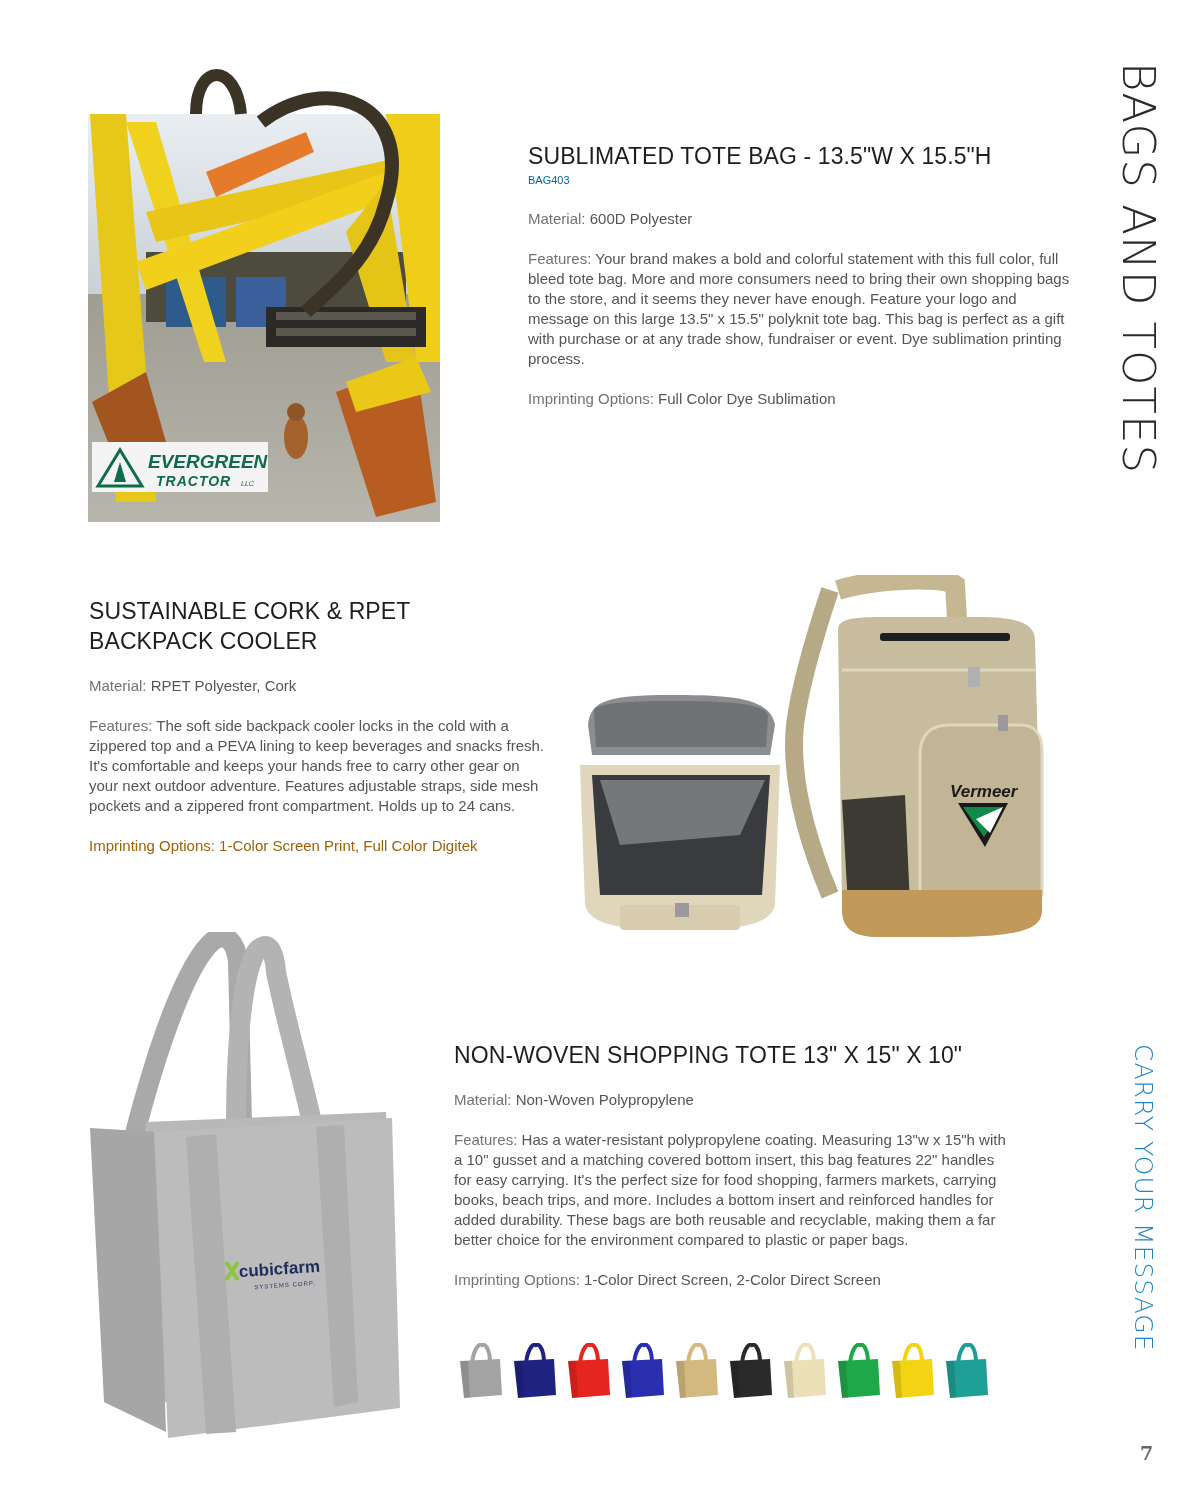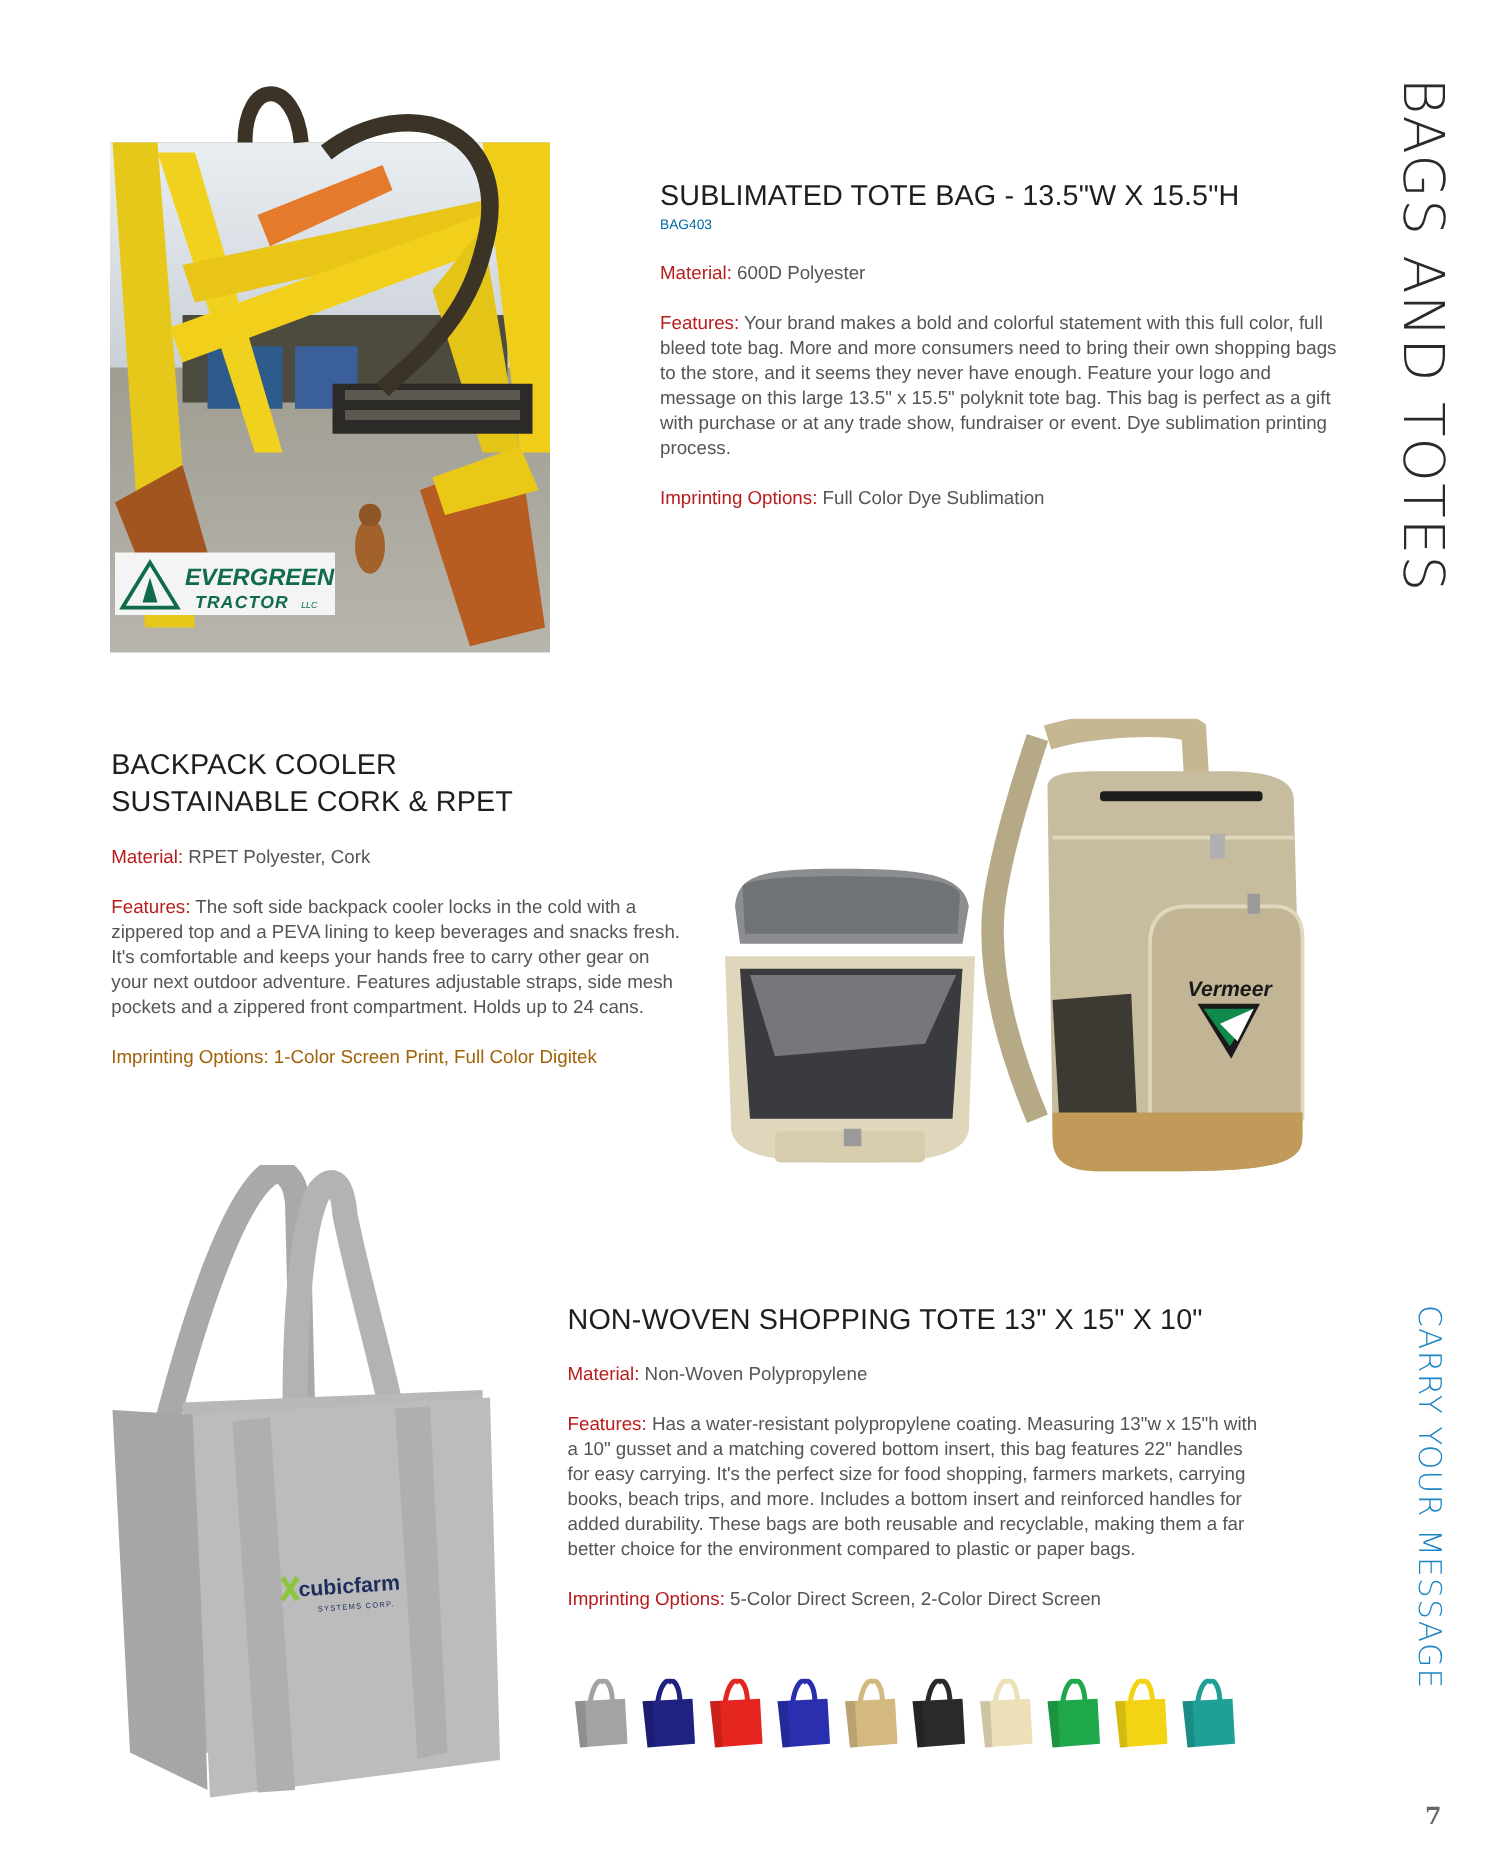--- a/index.html
+++ b/index.html
@@ -5,21 +5,21 @@
   * { box-sizing: border-box; margin: 0; padding: 0; }
   html, body { width: 1200px; height: 1500px; background: #ffffff; overflow: hidden; }
   body { position: relative; font-family: "Liberation Sans", "DejaVu Sans", sans-serif; color: #222; }
 
   .abs { position: absolute; }
 
   
   .title { font-size: 23px; font-weight: 400; color: #1e1e1e; line-height: 30px; letter-spacing: 0.1px; }
   .sku { font-size: 11px; color: #0369a1; line-height: 18px; }
   .para { font-size: 15px; line-height: 20px; color: #555; font-weight: 300; margin-top: 20px; }
-  .para .lbl { color: #b91c1c; font-weight: 400; }
+  .para .lbl { color: #737373; font-weight: 400; }
   .para.dark { color: #a16207; }
 
   
   .vtitle {
     position: absolute; writing-mode: vertical-rl; white-space: nowrap;
     font-family: "DejaVu Sans", sans-serif; font-weight: 300;
   }
   .vt1 { left: 1108px; top: 62px; font-size: 45px; color: #2a2a2a; letter-spacing: 1px; line-height: 60px; }
   .vt2 { left: 1126px; top: 1044px; font-size: 25px; color: #1f86c6; letter-spacing: 1px; line-height: 34px; }
   .pagenum { position: absolute; left: 1140px; top: 1442px; font-size: 19px; font-weight: 700; color: #666; font-family: "DejaVu Serif", serif; }
@@ -91,22 +91,22 @@
 
 <div class="abs" style="left:528px; top:141px; width:545px;">
   <div class="title">SUBLIMATED TOTE BAG - 13.5"W X 15.5"H</div>
   <div class="sku">BAG403</div>
   <div class="para"><span class="lbl">Material:</span><span> 600D Polyester</span></div>
   <div class="para"><span class="lbl">Features:</span><span> Your brand makes a bold and colorful statement with this full color, full bleed tote bag. More and more consumers need to bring their own shopping bags to the store, and it seems they never have enough. Feature your logo and message on this large 13.5" x 15.5" polyknit tote bag. This bag is perfect as a gift with purchase or at any trade show, fundraiser or event. Dye sublimation printing process.</span></div>
   <div class="para"><span class="lbl">Imprinting Options:</span><span> Full Color Dye Sublimation</span></div>
 </div>
 
 <div class="abs" style="left:89px; top:596px; width:458px;">
+  <div class="title">SUSTAINABLE CORK &amp; RPET</div>
   <div class="title">BACKPACK COOLER</div>
-  <div class="title">SUSTAINABLE CORK &amp; RPET</div>
   <div class="para"><span class="lbl">Material:</span><span> RPET Polyester, Cork</span></div>
   <div class="para"><span class="lbl">Features:</span><span>  The soft side backpack cooler locks in the cold with a zippered top and a PEVA lining to keep beverages and snacks fresh. It's comfortable and keeps your hands free to carry other gear on your next outdoor adventure. Features adjustable straps, side mesh pockets and a zippered front compartment. Holds up to 24 cans.</span></div>
   <div class="para dark" style="white-space:nowrap;">Imprinting Options: 1-Color Screen Print, Full Color Digitek</div>
 </div>
 
 <div class="img-wrap" style="left:580px; top:575px; width:470px; height:365px;">
   <svg width="470" height="365" viewBox="0 0 470 365">
 
     <path d="M8,150 C10,125 30,120 90,120 C150,120 190,122 195,150 L190,180 L12,180 Z" fill="#8b8d90"></path>
     <path d="M14,134 C20,128 50,126 90,126 C150,126 182,128 188,140 L186,172 L16,172 Z" fill="#707376"></path>
@@ -155,21 +155,21 @@
     <text x="153" y="342" font-family="Liberation Sans, sans-serif" font-weight="700" font-size="17" fill="#1c2e5a" transform="rotate(-4 200 340)">cubicfarm</text>
     <text x="168" y="355" font-family="Liberation Sans, sans-serif" font-size="6" fill="#1c2e5a" letter-spacing="1" transform="rotate(-4 200 350)">SYSTEMS CORP.</text>
     <path d="M140,330 L152,348 M152,330 L140,348" stroke="#8cc63f" stroke-width="4"></path>
   </svg>
 </div>
 
 <div class="abs" style="left:454px; top:1040px; width:560px;">
   <div class="title">NON-WOVEN SHOPPING TOTE 13" X 15" X 10"</div>
   <div class="para"><span class="lbl">Material:</span><span> Non-Woven Polypropylene</span></div>
   <div class="para"><span class="lbl">Features:</span><span> Has a water-resistant polypropylene coating. Measuring 13"w x 15"h with a 10" gusset and a matching covered bottom insert, this bag features 22" handles for easy carrying. It's the perfect size for food shopping, farmers markets, carrying books, beach trips, and more. Includes a bottom insert and reinforced handles for added durability. These bags are both reusable and recyclable, making them a far better choice for the environment compared to plastic or paper bags.</span></div>
-  <div class="para"><span class="lbl">Imprinting Options:</span><span> 5-Color Direct Screen, 2-Color Direct Screen</span></div>
+  <div class="para"><span class="lbl">Imprinting Options:</span><span> 1-Color Direct Screen, 2-Color Direct Screen</span></div>
 </div>
 
 <div class="swatches" id="swatches">
     <div class="swatch">
       <svg width="46" height="56" viewBox="0 0 46 56">
         <path d="M14,20 C16,4 22,0 24,2 C27,0 32,6 32,20" stroke="#a3a3a3" stroke-width="4" fill="none"></path>
         <polygon points="2,18 42,16 44,52 6,55" fill="#a3a3a3"></polygon>
         <polygon points="2,18 10,18 12,55 6,55" fill="rgba(0,0,0,0.12)"></polygon>
       </svg>
     </div>

